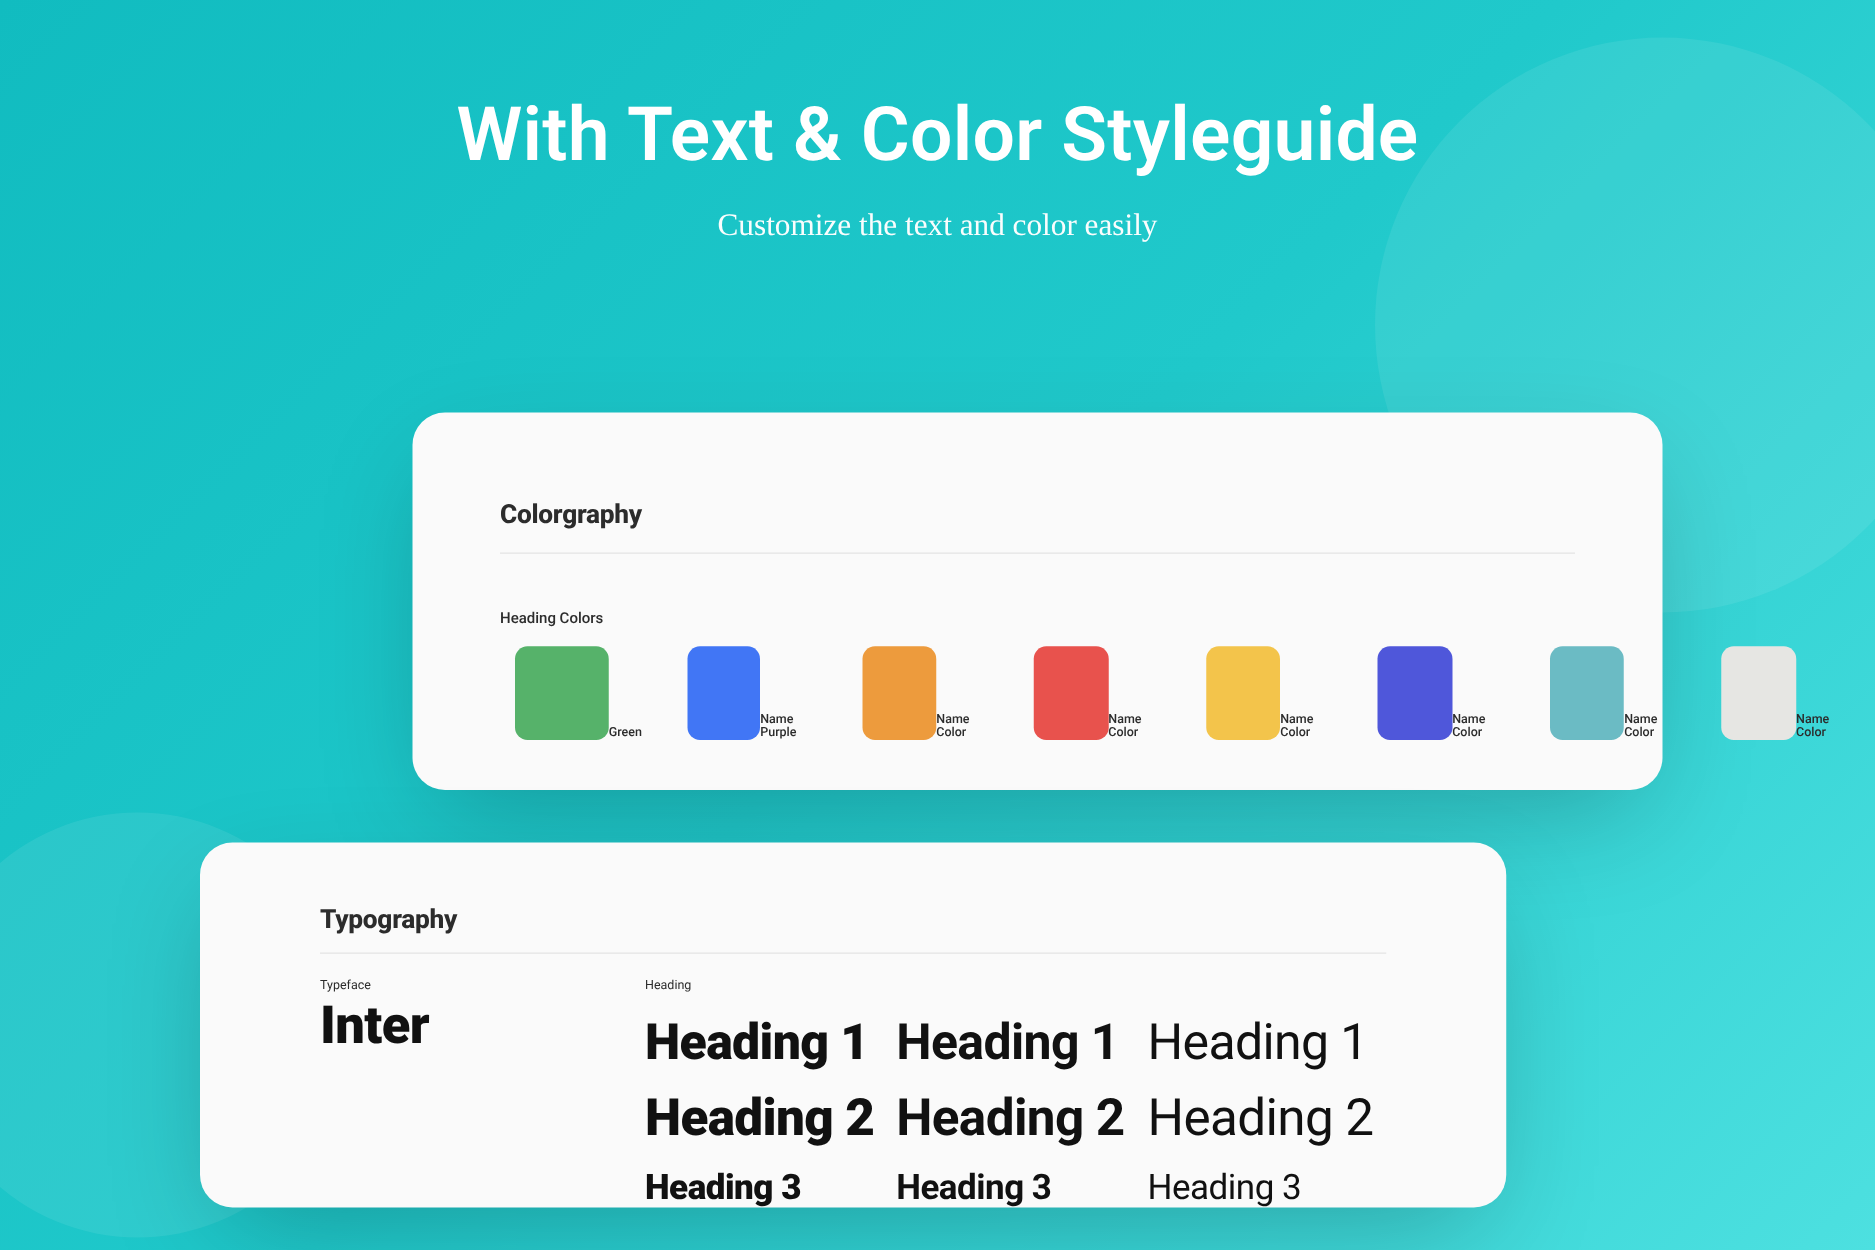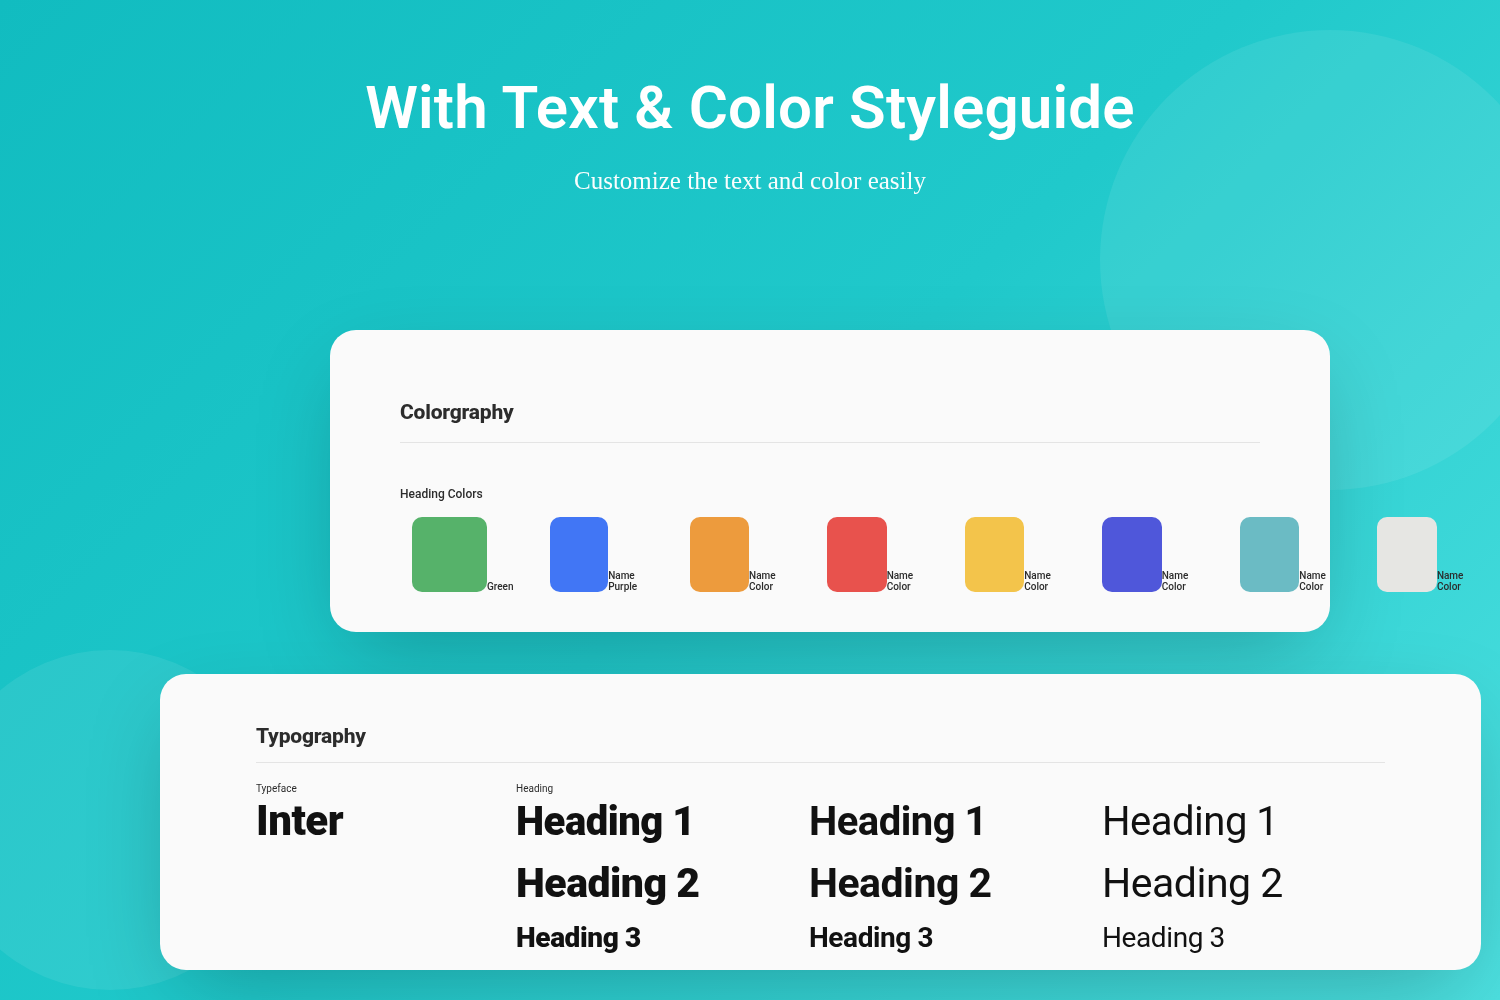--- a/index.html
+++ b/index.html
@@ -20,37 +20,37 @@
   .hero p  { font-size:25px; font-weight:400; margin-top:24px; opacity:.98;font-family:Liberation Serif, serif; }
 
   .stack { position:absolute; left:0; right:0; top:330px; display:flex; justify-content:center; }
   .stack-inner { position:relative; width:1180px; height:700px; }
 
   .card {
     position:absolute; background:#fafafa; border-radius:26px;
     box-shadow: 0 30px 90px -20px rgba(0,0,0,.25);
   }
   .card-color { left:170px; top:0; width:1000px; padding:70px 70px 40px 70px; }
-  .card-typo  { left:0;   top:344px; width:1321px; padding:50px 96px 16px 96px; }
+  .card-typo  { left:0;   top:344px; width:1045px; padding:50px 96px 0 96px; }
 
   .section-title { font-size:21px; font-weight:800; color:#2c2c2c; letter-spacing:-.2px; }
   .rule { height:1px; background:#e4e4e4; margin-top:18px; }
 
   .subhead { font-size:12px; color:#2c2c2c; margin-top:44px; font-weight:500; }
 
   .swatches { display:flex; gap:24px; margin-top:16px; }
   .swatch { width:75px; height:75px; border-radius:10px; }
   .swatch-col { display:flex; flex-direction:row; align-items:flex-end;padding-left:12px; }
   .swatch-label { font-size:10px; color:#2c2c2c; margin-top:18px; font-weight:500; }
 
   .card-typo .rule { margin-top:14px; }
   .typo-grid { display:grid; grid-template-columns: 250px 1fr 1fr 1fr; column-gap:10px; margin-top:20px; }
   .col-label { font-size:10px; color:#2c2c2c; font-weight:400; }
   .typeface-name { font-size:42px; font-weight:900; letter-spacing:-.5px; margin-top:2px; color:#111; }
-  .hstack { display:flex; flex-direction:column; gap:14px; margin-top:4px; color:#111; }
+  .hstack { display:flex; flex-direction:column; gap:14px; margin-top:16px; color:#111; }
   .h1c { font-size:40px; letter-spacing:-.5px; }
   .h2c { font-size:41px; letter-spacing:-.5px; }
   .h3c { font-size:28px; letter-spacing:-.4px; }
   .w900 { font-weight:900; }
   .w700 { font-weight:700; }
   .w400 { font-weight:400; }
 
   
 </style>
 </head>

